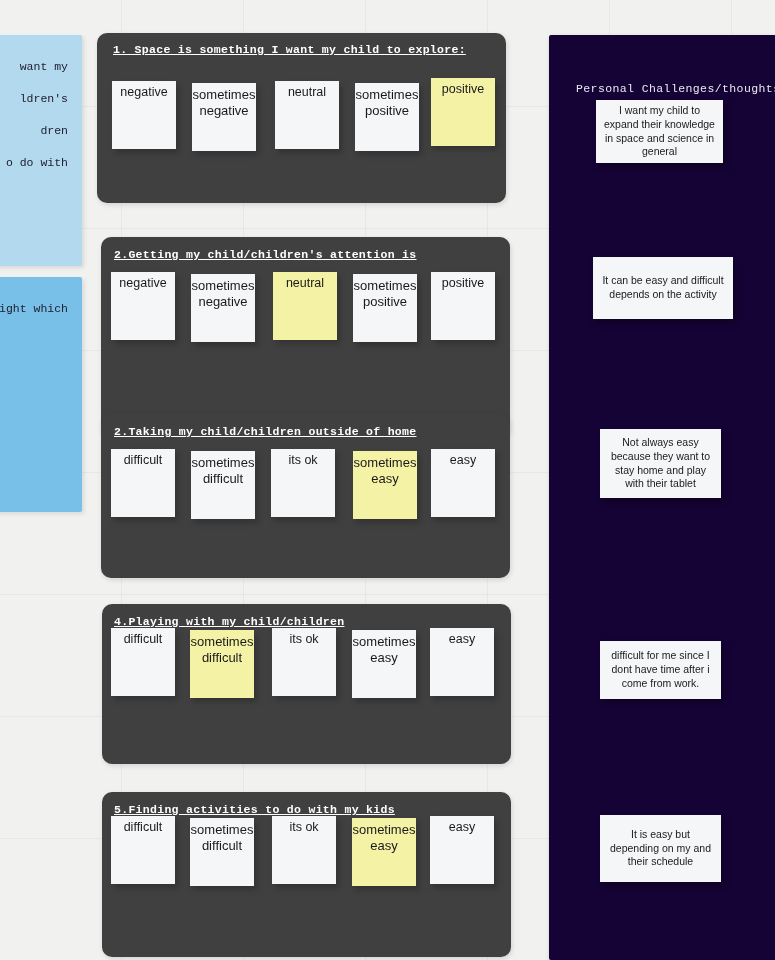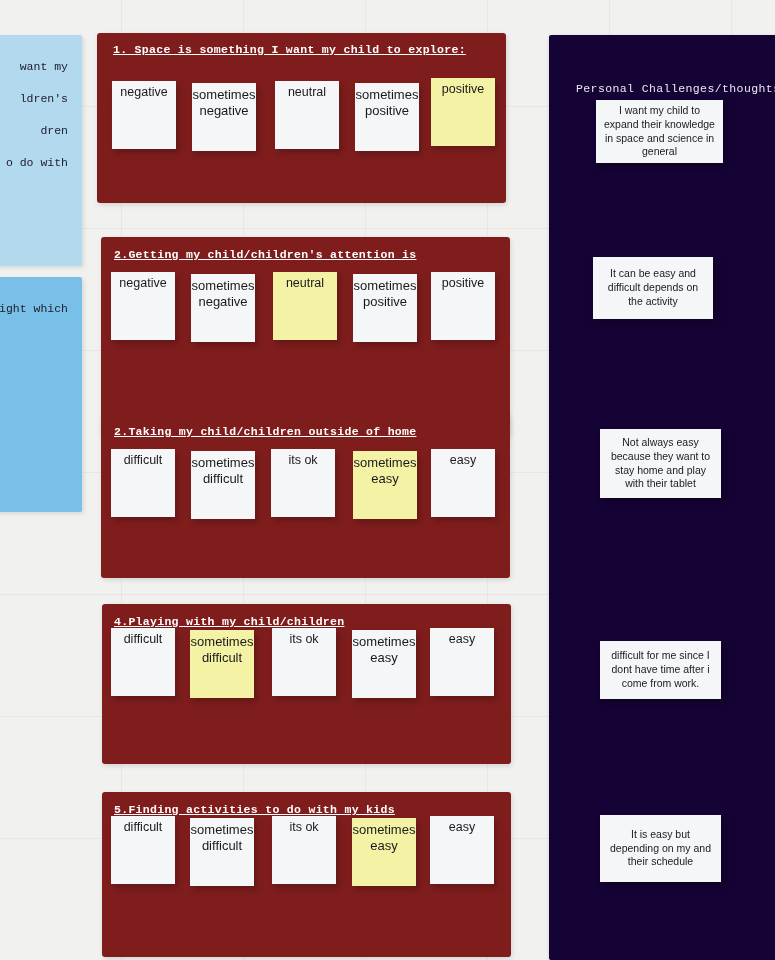--- a/index.html
+++ b/index.html
@@ -43,22 +43,22 @@
     color: #1c1c2b;
     border-radius: 2px;
     box-shadow: 2px 2px 4px rgba(0,0,0,0.10);
   }
   .left-card-a { top: 35px;  height: 231px; background: #b3d9ef; }
   .left-card-b { top: 277px; height: 235px; background: #79c0e8; }
   .left-card .ln { white-space: nowrap; text-align: right; }
 
   
   .q-card {
-    background: #7f1d1d;
-    border-radius: 3px;
+    background: #404040;
+    border-radius: 10px;
     box-shadow: 1px 2px 5px rgba(0,0,0,0.12);
   }
   .q-title {
     font-family: "Liberation Mono", monospace;
     font-size: 11.5px;
     font-weight: bold;
     color: #ffffff;
     text-decoration: underline;
     letter-spacing: 0.3px;
     white-space: nowrap;
@@ -228,21 +228,21 @@
       </div>
     </div>
   </div>
 
 <div id="dark-panel">
   <div id="dark-title">Personal Challenges/thoughts</div>
   <div id="dark-notes-root">
       <div class="dark-note" style="left: 47px; top: 65px; width: 127px; height: 63px;">
         <span>I want my child to expand their knowledge in space and science in general</span>
       </div>
-      <div class="dark-note" style="left: 44px; top: 222px; width: 120px; height: 62px; justify-content: flex-end;">
+      <div class="dark-note" style="left: 44px; top: 222px; width: 140px; height: 62px; justify-content: flex-end;">
         <span>It can be easy and difficult depends on the activity</span>
       </div>
       <div class="dark-note" style="left: 51px; top: 394px; width: 121px; height: 69px;">
         <span>Not always easy because they want to stay home and play with their tablet</span>
       </div>
       <div class="dark-note" style="left: 51px; top: 606px; width: 121px; height: 58px;">
         <span>difficult for me since I dont have time after i come from work.</span>
       </div>
       <div class="dark-note" style="left: 51px; top: 780px; width: 121px; height: 67px;">
         <span>It is easy but depending on my and their schedule</span>

